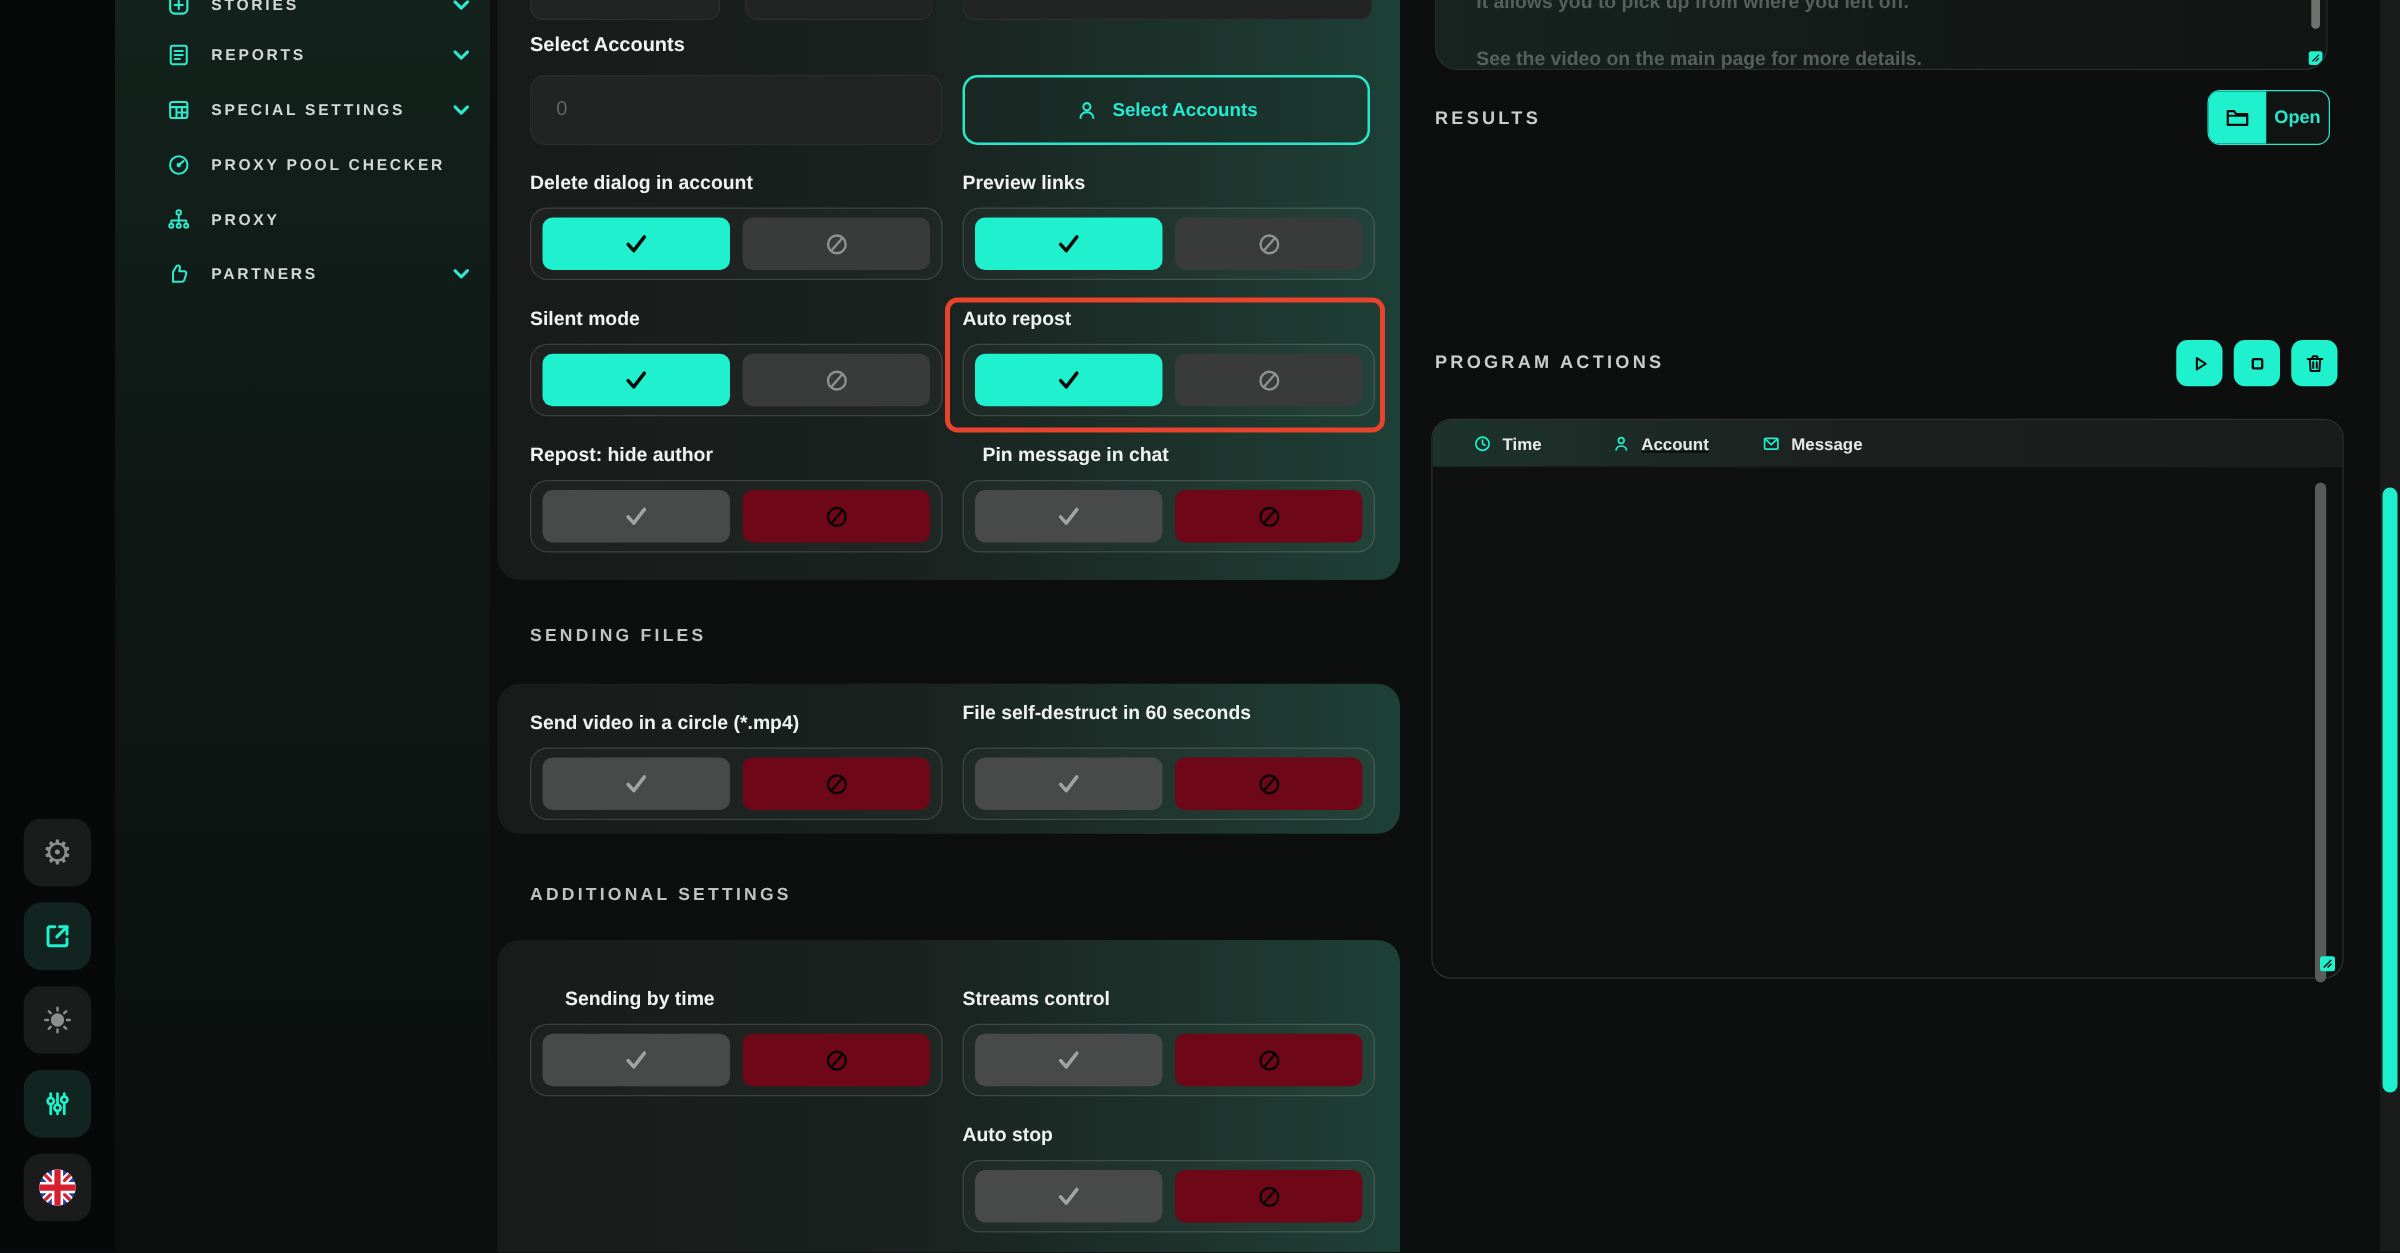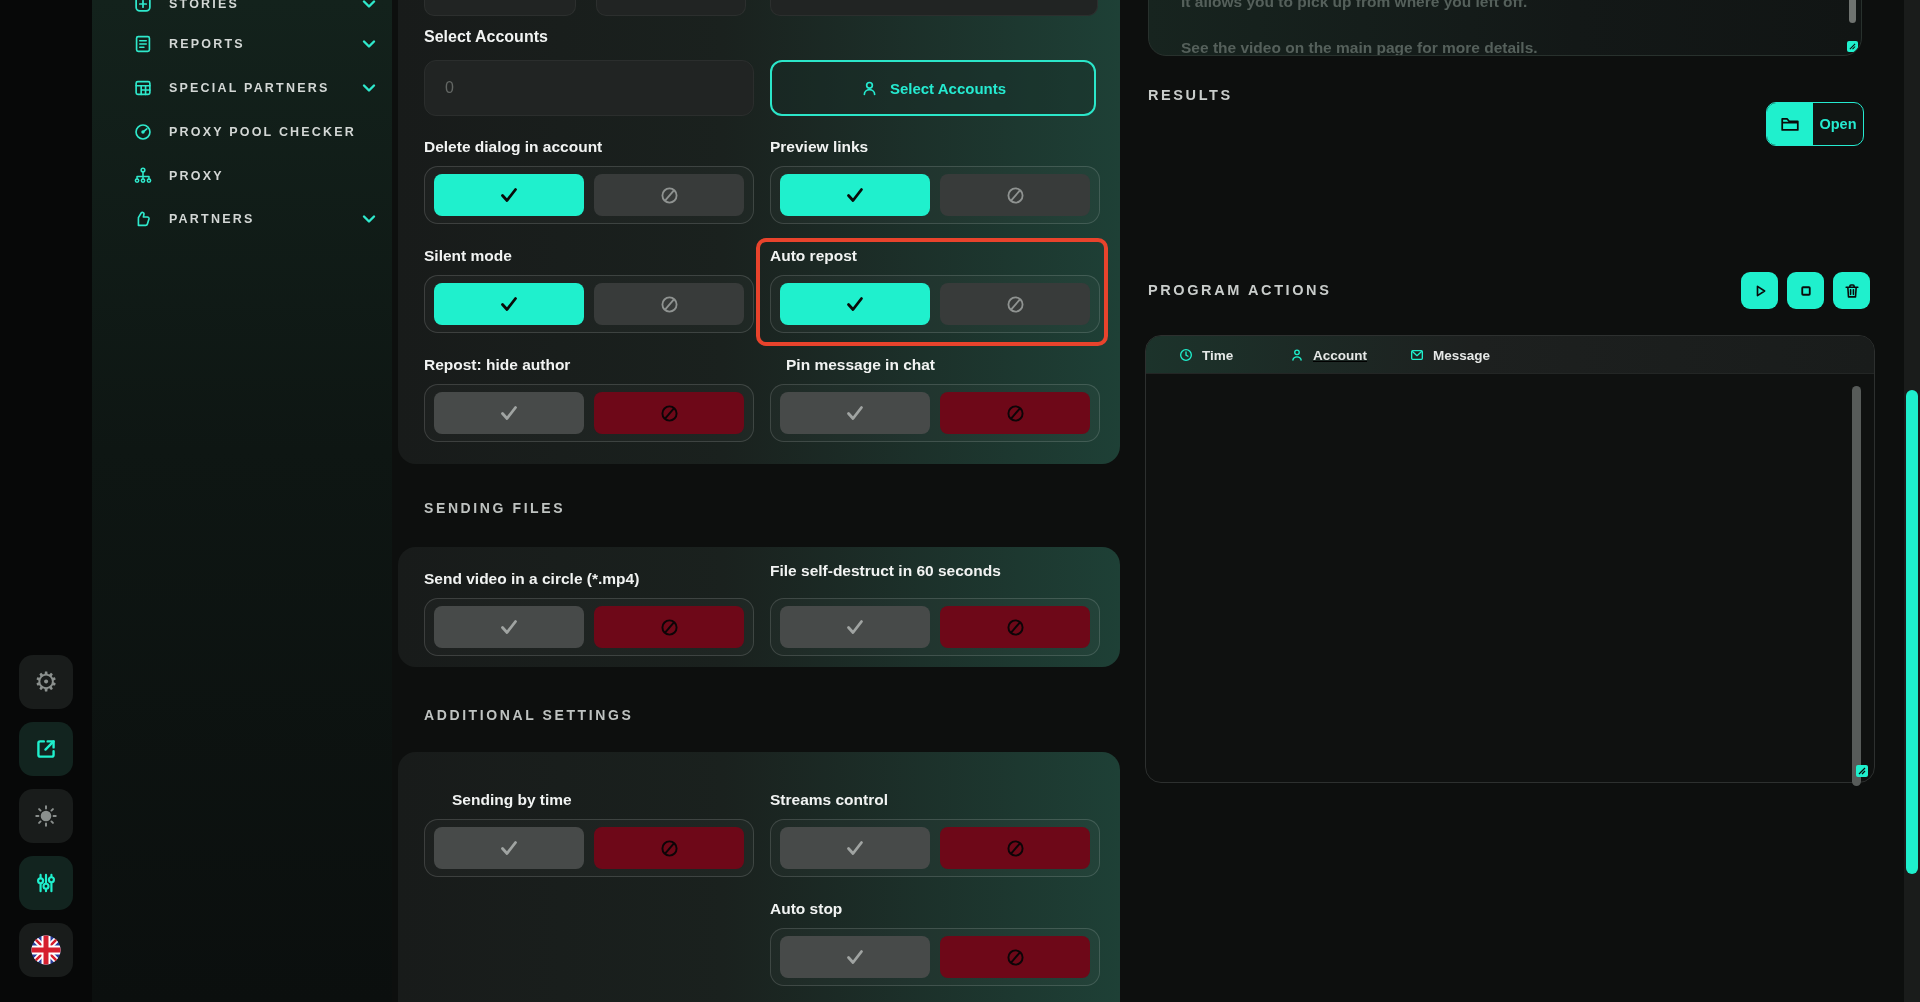--- a/index.html
+++ b/index.html
@@ -79,21 +79,21 @@
     background:linear-gradient(90deg,#17241f 0%,#131817 60%,#111514 100%);
   }
   .info-line { position:absolute; left:32px; color:#55605b; font-size:15.5px; font-weight:bold; white-space:nowrap; }
   .mini-thumb { position:absolute; right:5px; width:7px; border-radius:3.5px; background:#6f7370; }
   .resize-grip {
     position:absolute; width:11px; height:11px; background:#1ff0cd; border-radius:2px;
     display:flex; align-items:center; justify-content:center; color:#0a0b0a; cursor:nwse-resize;
   }
   .open-btn {
     position:absolute; left:1766px; top:72px; width:98px; height:44px; border-radius:10px;
-    border:1.5px solid #25ead0; background:#101513; display:flex; overflow:hidden; cursor:pointer;margin-top:30px;
+    border:1.5px solid #25ead0; background:#101513; display:flex; overflow:hidden; cursor:pointer;
   }
   .open-btn .ob-icon { width:46px; height:100%; background:#1ff0cd; display:flex; align-items:center; justify-content:center; color:#0a0b0a; }
   .open-btn .ob-label { flex:1; display:flex; align-items:center; justify-content:center; color:#25ead0; font-size:14.5px; font-weight:bold; }
   .action-btn {
     position:absolute; top:272px; width:37px; height:37px; border-radius:9px;
     background:#1ff0cd; color:#0a0b0a; display:flex; align-items:center; justify-content:center; cursor:pointer;
   }
   .pa-table {
     position:absolute; left:1145px; top:335px; width:730px; height:448px;
     border-radius:16px; border:1px solid #2d302f; background:#0f1110;text-align:center;
@@ -188,21 +188,21 @@
           </svg>
         </span>
     </div>
     <div class="side-item" style="top:76px">
       <span class="s-icon">
         <svg width="22" height="22" viewBox="0 0 24 24" fill="none" stroke="currentColor" stroke-width="1.8" stroke-linecap="round">
           <rect x="4.5" y="5" width="15" height="14" rx="1.8"></rect>
             <path d="M4.5 9.5h15M10 9.5V19M14.8 9.5V19M10 14.2h9.5"></path>
         </svg>
         </span>
-      <span class="s-label">SPECIAL PARTNERS</span>
+      <span class="s-label">SPECIAL SETTINGS</span>
       <span class="s-chev">
         <svg width="14" height="12" viewBox="0 0 14 12" fill="none" stroke="currentColor" stroke-width="2.4" stroke-linecap="round" stroke-linejoin="round">
             <path d="M2 3.5l5 5 5-5"></path>
           </svg>
         </span>
     </div>
     <div class="side-item" style="top:120px">
       <span class="s-icon">
         <svg width="22" height="22" viewBox="0 0 24 24" fill="none" stroke="currentColor" stroke-width="1.8" stroke-linecap="round">
           <circle cx="12" cy="12" r="7.6"></circle>

